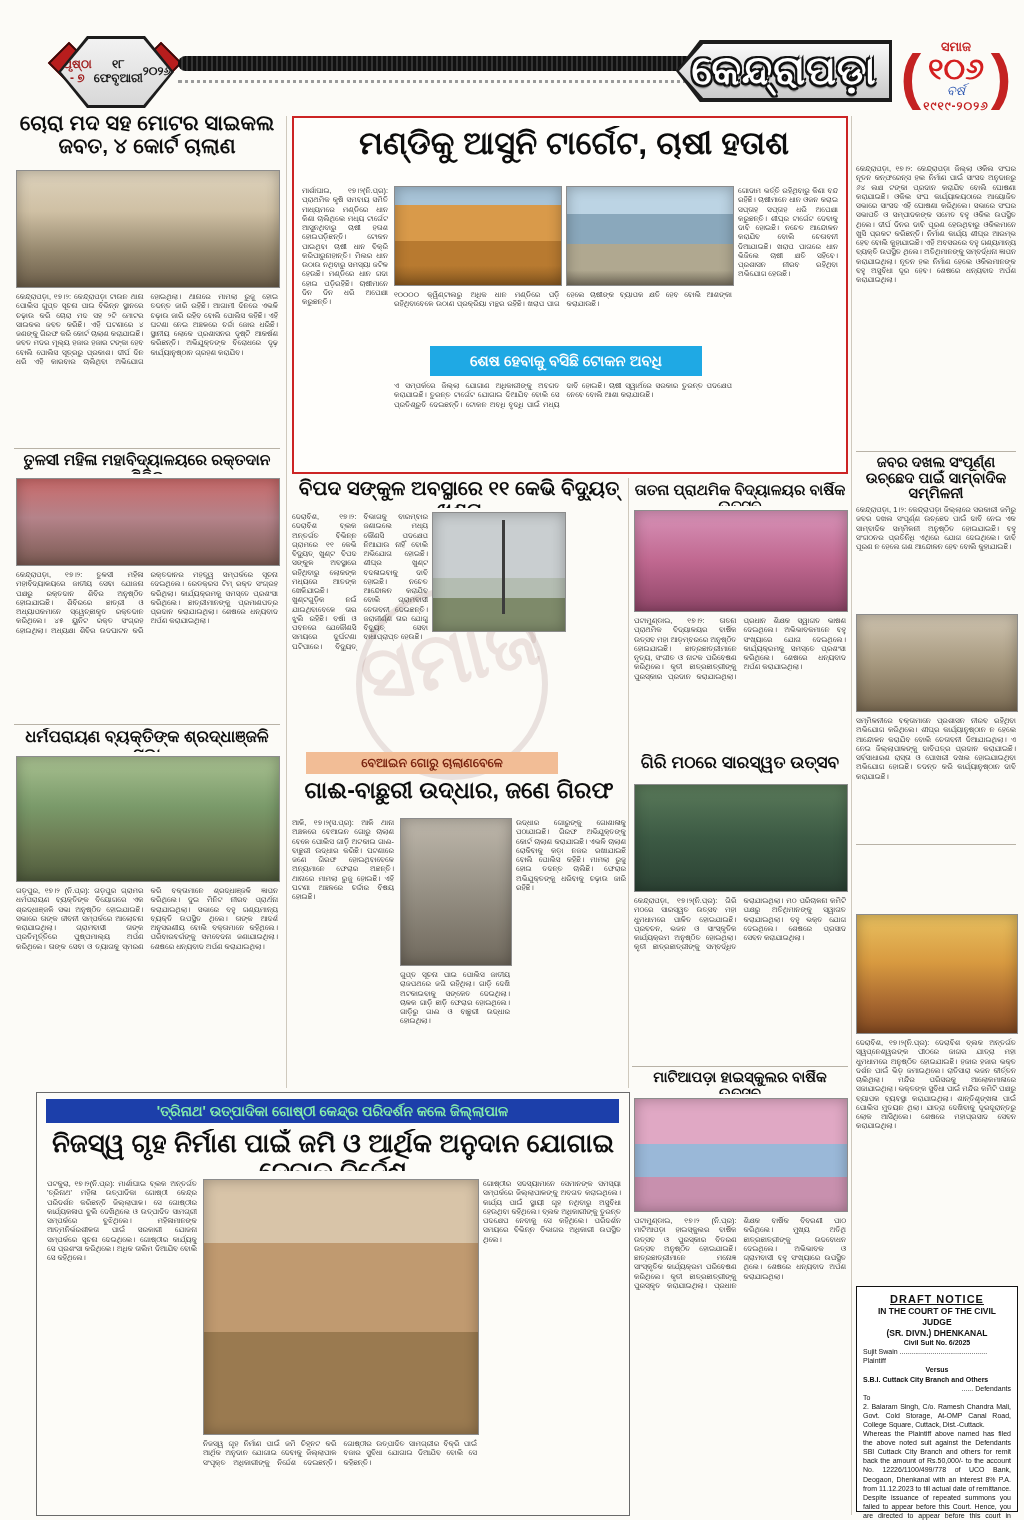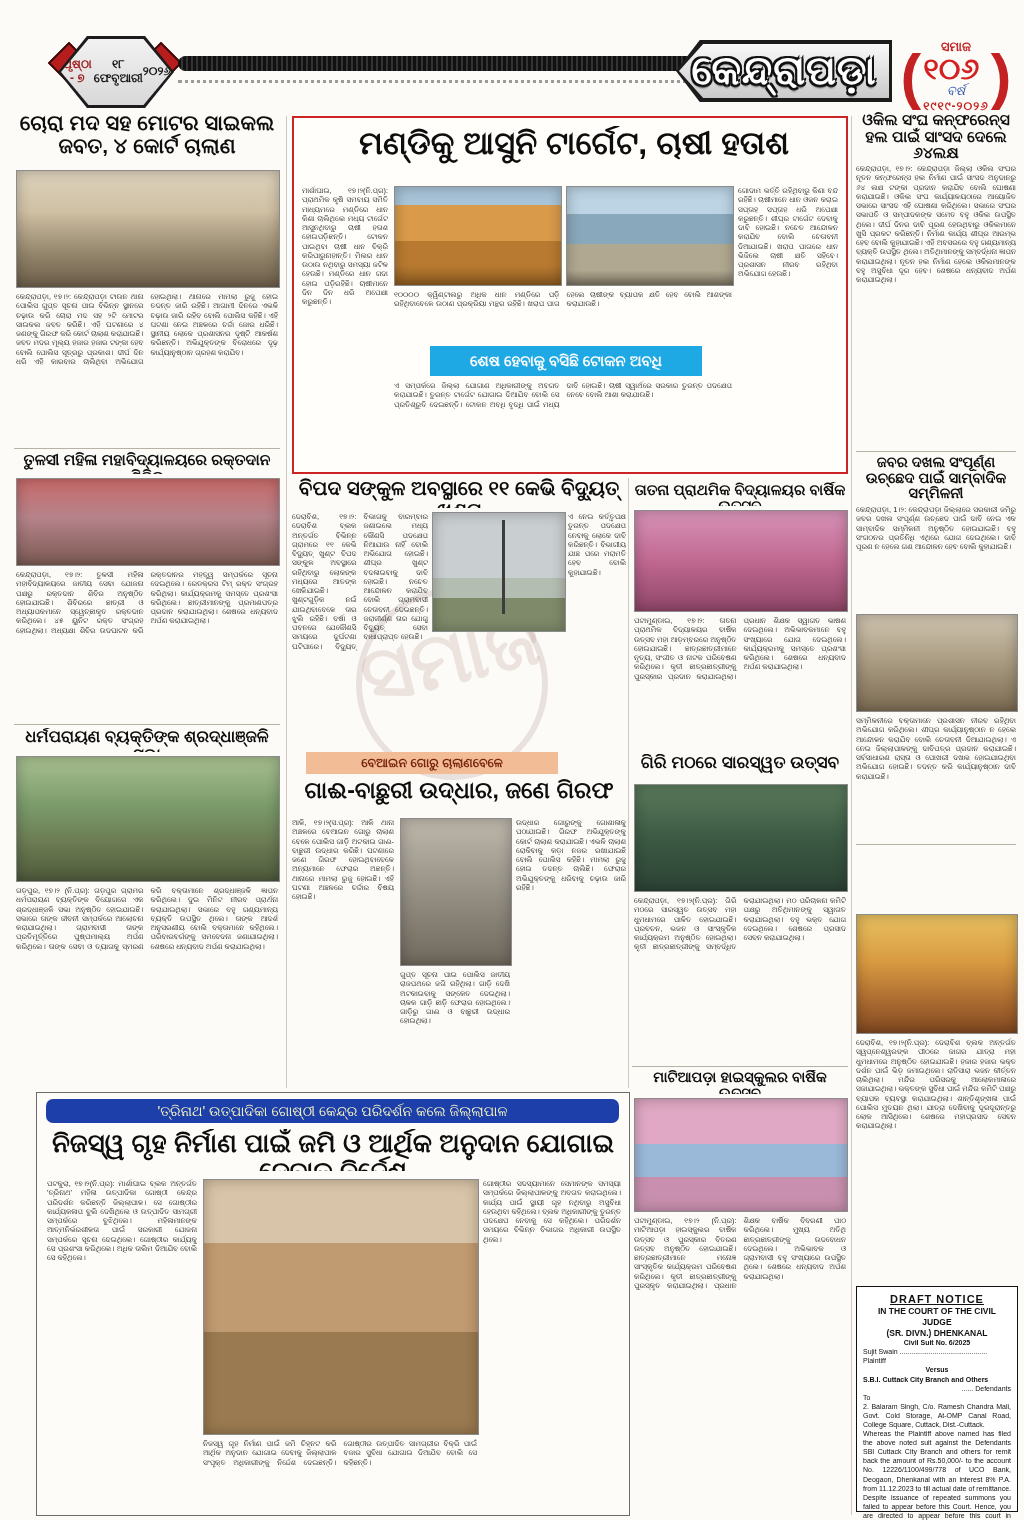--- a/index.html
+++ b/index.html
@@ -15,21 +15,21 @@
             align-items:center;justify-content:center;line-height:1.15;text-align:center;}
   .badge-l1{color:#a02020;font-weight:bold;font-size:12px;}
   .badge-l2{color:#151515;font-weight:bold;font-size:12px;}
   .mast-out{clip-path:polygon(0 50%,11% 0,100% 0,100% 100%,11% 100%);background:#1c1c1c;}
   .mast-in{clip-path:polygon(0 50%,11.5% 2%,100% 2%,100% 98%,11.5% 98%);background:linear-gradient(#fafafa,#c9c9c9);
            display:flex;align-items:center;justify-content:center;}
   .mast-txt{font-size:40px;font-weight:bold;color:#fff;letter-spacing:1px;
             text-shadow:-2px -2px 0 #111,2px -2px 0 #111,-2px 2px 0 #111,2px 2px 0 #111,0 3px 2px #111;}
   .logo-br{color:#c42222;font-size:62px;font-weight:bold;line-height:62px;}
   .logo-brand{color:#c42222;font-weight:bold;font-size:13px;text-align:center;}
-  .logo-num{color:#d42020;font-weight:bold;font-size:30px;line-height:28px;text-align:left;}
+  .logo-num{color:#d42020;font-weight:bold;font-size:30px;line-height:28px;text-align:center;}
   .logo-word{color:#2a55b0;font-style:italic;font-size:13px;text-align:center;}
   .logo-years{color:#c42222;font-size:12px;font-weight:bold;text-align:left;letter-spacing:1px;}
   
   .hl{font-weight:bold;color:#0d0d0d;text-align:center;line-height:1.08;overflow:hidden;}
   .bd{font-size:7.3px;line-height:1.27;text-align:justify;color:#222;overflow:hidden;word-break:break-word;}
   .c2{column-count:2;column-gap:7px;}
   
   .ph{border:1px solid #8c8c8c;box-shadow:inset 0 0 14px rgba(0,0,0,.28);}
   .ph-group{background:linear-gradient(180deg,#ddd2bc 0%,#cfc0a4 35%,#95876d 70%,#6b5d49 100%);}
   .ph-blood{background:linear-gradient(180deg,#c96a6a 0%,#b5838a 45%,#7a5a52 100%);}
@@ -44,22 +44,22 @@
   .ph-matia{background:linear-gradient(180deg,#e0a8c4 0 40%,#9ab8d8 40% 70%,#c890ae 70% 100%);}
   .ph-desk{background:linear-gradient(180deg,#cfc4b0 0%,#a89a80 50%,#7a6a52 100%);}
   .ph-jagara{background:linear-gradient(180deg,#e8c060 0%,#d89a40 40%,#a86830 75%,#804820 100%);}
   .ph-trinath{background:linear-gradient(180deg,#d8c4a8 0 25%,#c09a70 25% 60%,#9a7a50 60% 100%);}
   
   .mainbox{border:2px solid #cc2424;background:#fffefb;}
   .bluebox{background:#1fa9e4;color:#fff;font-weight:bold;font-size:15px;display:flex;
            align-items:center;justify-content:center;text-align:center;}
   .peachk{background:#f2bd96;color:#7a2410;font-weight:bold;font-size:12.5px;display:flex;
           align-items:center;justify-content:center;}
-  .bluek{background:#1c3faa;color:#fef9c3;font-weight:normal;font-size:14px;display:flex;
-         align-items:center;justify-content:center;border-radius:7px;}
+  .bluek{background:#1c3faa;color:#86efac;font-weight:bold;font-size:14px;display:flex;
+         align-items:center;justify-content:center;}
   .notebox{background:#fdf3d8;border:1px solid #c9b088;padding:4px;}
   .botbox{border:1.5px solid #6a6a6a;background:#fdfcf8;}
   .vr{width:1px;background:#cfc9bd;}
   .hr{height:1px;background:#b8b2a6;}
   
   .notice{border:1.5px solid #111;background:#fff;padding:5px 6px;font-size:7px;line-height:1.3;color:#111;}
   .n-title{font-weight:bold;font-size:11px;text-align:center;text-decoration:underline;letter-spacing:1px;}
   .n-court{font-weight:bold;font-size:8.5px;text-align:center;line-height:1.25;}
   .n-suit{font-size:7px;text-align:center;font-weight:bold;}
   .n-line{font-size:7px;}
@@ -135,21 +135,20 @@
     <div class="abs bluebox" style="left:136px;top:228px;width:272px;height:30px">ଶେଷ ହେବାକୁ ବସିଛି ଟୋକନ ଅବଧି</div>
     <div class="abs bd c2" style="left:100px;top:263px;width:338px;height:82px">ଏ ସମ୍ପର୍କରେ ଜିଲ୍ଲା ଯୋଗାଣ ଅଧିକାରୀଙ୍କୁ ଅବଗତ କରାଯାଇଛି। ତୁରନ୍ତ ଟାର୍ଗେଟ ଯୋଗାଇ ଦିଆଯିବ ବୋଲି ସେ ପ୍ରତିଶ୍ରୁତି ଦେଇଛନ୍ତି। ଟୋକନ ଅବଧି ବୃଦ୍ଧି ପାଇଁ ମଧ୍ୟ ଦାବି ହୋଇଛି। ଚାଷୀ ସ୍ୱାର୍ଥରେ ସରକାର ତୁରନ୍ତ ପଦକ୍ଷେପ ନେବେ ବୋଲି ଆଶା କରାଯାଉଛି।</div>
   </div>
 
   <div class="abs wm" style="left:300px;top:618px;width:300px">ସମାଜ</div>
   <div class="abs wm-ring" style="left:356px;top:588px;width:180px;height:180px"></div>
 
   <div class="abs hl" style="left:292px;top:478px;width:334px;height:30px;font-size:20px">ବିପଦ ସଙ୍କୁଳ ଅବସ୍ଥାରେ ୧୧ କେଭି ବିଦ୍ୟୁତ୍ ଖୁଣ୍ଟ</div>
   <div class="abs bd c2" style="left:292px;top:512px;width:136px;height:234px">ଦେରାବିଶ, ୧୭।୨: ଦେରାବିଶ ବ୍ଲକ ଅନ୍ତର୍ଗତ ବିଭିନ୍ନ ଗ୍ରାମରେ ୧୧ କେଭି ବିଦ୍ୟୁତ୍ ଖୁଣ୍ଟ ବିପଦ ସଙ୍କୁଳ ଅବସ୍ଥାରେ ରହିଥିବାରୁ ଲୋକଙ୍କ ମଧ୍ୟରେ ଆତଙ୍କ ଖେଳିଯାଇଛି। ଖୁଣ୍ଟଗୁଡ଼ିକ ନଇଁ ଯାଇଥିବାବେଳେ ତାର ଝୁଲି ରହିଛି। ବର୍ଷା ଓ ପବନରେ ଯେକୌଣସି ସମୟରେ ଦୁର୍ଘଟଣା ଘଟିପାରେ। ବିଦ୍ୟୁତ୍ ବିଭାଗକୁ ବାରମ୍ବାର ଜଣାଇଲେ ମଧ୍ୟ କୌଣସି ପଦକ୍ଷେପ ନିଆଯାଉ ନାହିଁ ବୋଲି ଅଭିଯୋଗ ହୋଇଛି। ଶୀଘ୍ର ଖୁଣ୍ଟ ବଦଳାଇବାକୁ ଦାବି ହୋଇଛି। ନଚେତ ଆନ୍ଦୋଳନ କରାଯିବ ବୋଲି ଗ୍ରାମବାସୀ ଚେତାବନୀ ଦେଇଛନ୍ତି। ଜରାଜୀର୍ଣ୍ଣ ତାର ଯୋଗୁ ବିଦ୍ୟୁତ୍ ସେବା ବାଧାପ୍ରାପ୍ତ ହେଉଛି।</div>
   <div class="abs ph ph-pole" style="left:432px;top:512px;width:132px;height:118px"></div>
-  <div class="abs bd" style="left:568px;top:512px;width:58px;height:118px">ଏ ନେଇ କର୍ତ୍ତୃପକ୍ଷ ତୁରନ୍ତ ପଦକ୍ଷେପ ନେବାକୁ ଲୋକେ ଦାବି କରିଛନ୍ତି। ବିଭାଗୀୟ ଯାଞ୍ଚ ପରେ ମରାମତି ହେବ ବୋଲି କୁହାଯାଇଛି।</div>
 
   <div class="abs hl" style="left:632px;top:482px;width:216px;height:24px;font-size:15px">ତାତନା ପ୍ରାଥମିକ ବିଦ୍ୟାଳୟର ବାର୍ଷିକ ଉତ୍ସବ</div>
   <div class="abs ph ph-schoolpink" style="left:634px;top:510px;width:212px;height:100px"></div>
   <div class="abs bd c2" style="left:634px;top:616px;width:212px;height:128px">ପଟାମୁଣ୍ଡାଇ, ୧୭।୨: ତାତନା ପ୍ରାଥମିକ ବିଦ୍ୟାଳୟର ବାର୍ଷିକ ଉତ୍ସବ ମହା ଆଡ଼ମ୍ବରରେ ଅନୁଷ୍ଠିତ ହୋଇଯାଇଛି। ଛାତ୍ରଛାତ୍ରୀମାନେ ନୃତ୍ୟ, ସଂଗୀତ ଓ ନାଟକ ପରିବେଷଣ କରିଥିଲେ। କୃତୀ ଛାତ୍ରଛାତ୍ରୀଙ୍କୁ ପୁରସ୍କାର ପ୍ରଦାନ କରାଯାଇଥିଲା। ପ୍ରଧାନ ଶିକ୍ଷକ ସ୍ୱାଗତ ଭାଷଣ ଦେଇଥିଲେ। ଅଭିଭାବକମାନେ ବହୁ ସଂଖ୍ୟାରେ ଯୋଗ ଦେଇଥିଲେ। କାର୍ଯ୍ୟକ୍ରମକୁ ସମସ୍ତେ ପ୍ରଶଂସା କରିଥିଲେ। ଶେଷରେ ଧନ୍ୟବାଦ ଅର୍ପଣ କରାଯାଇଥିଲା।</div>
 
   <div class="abs peachk" style="left:306px;top:752px;width:252px;height:22px">ବେଆଇନ ଗୋରୁ ଚାଲାଣବେଳେ</div>
   <div class="abs hl" style="left:292px;top:778px;width:334px;height:34px;font-size:23px">ଗାଈ-ବାଛୁରୀ ଉଦ୍ଧାର, ଜଣେ ଗିରଫ</div>
   <div class="abs bd" style="left:292px;top:818px;width:102px;height:272px">ଆଳି, ୧୭।୨(ସ.ପ୍ର): ଆଳି ଥାନା ଅଞ୍ଚଳରେ ବେଆଇନ ଗୋରୁ ଚାଲାଣ ବେଳେ ପୋଲିସ ଗାଡ଼ି ଅଟକାଇ ଗାଈ-ବାଛୁରୀ ଉଦ୍ଧାର କରିଛି। ଘଟଣାରେ ଜଣେ ଗିରଫ ହୋଇଥିବାବେଳେ ଅନ୍ୟମାନେ ଫେରାର ଅଛନ୍ତି। ଥାନାରେ ମାମଲା ରୁଜୁ ହୋଇଛି। ଏହି ଘଟଣା ଅଞ୍ଚଳରେ ଚର୍ଚ୍ଚାର ବିଷୟ ହୋଇଛି।</div>
   <div class="abs ph ph-police" style="left:400px;top:818px;width:110px;height:146px"></div>
   <div class="abs bd" style="left:400px;top:970px;width:110px;height:120px">ଗୁପ୍ତ ସୂଚନା ପାଇ ପୋଲିସ ଜାତୀୟ ରାଜପଥରେ ଜଗି ରହିଥିଲା। ଗାଡ଼ି ଦେଖି ଅଟକାଇବାକୁ ସଙ୍କେତ ଦେଇଥିଲା। ଚାଳକ ଗାଡ଼ି ଛାଡ଼ି ଫେରାର ହୋଇଥିଲେ। ଗାଡ଼ିରୁ ଗାଈ ଓ ବାଛୁରୀ ଉଦ୍ଧାର ହୋଇଥିଲା।</div>
@@ -157,21 +156,20 @@
 
   <div class="abs hl" style="left:632px;top:754px;width:216px;height:26px;font-size:17px">ଗିରି ମଠରେ ସାରସ୍ୱତ ଉତ୍ସବ</div>
   <div class="abs ph ph-giri" style="left:634px;top:784px;width:212px;height:106px"></div>
   <div class="abs bd c2" style="left:634px;top:896px;width:212px;height:168px">କେନ୍ଦ୍ରାପଡ଼ା, ୧୭।୨(ନି.ପ୍ର): ଗିରି ମଠରେ ସାରସ୍ୱତ ଉତ୍ସବ ମହା ଧୁମଧାମରେ ପାଳିତ ହୋଇଯାଇଛି। ପ୍ରବଚନ, ଭଜନ ଓ ସାଂସ୍କୃତିକ କାର୍ଯ୍ୟକ୍ରମ ଅନୁଷ୍ଠିତ ହୋଇଥିଲା। କୃତୀ ଛାତ୍ରଛାତ୍ରୀଙ୍କୁ ସମ୍ବର୍ଦ୍ଧିତ କରାଯାଇଥିଲା। ମଠ ପରିଚାଳନା କମିଟି ପକ୍ଷରୁ ଅତିଥିମାନଙ୍କୁ ସ୍ୱାଗତ କରାଯାଇଥିଲା। ବହୁ ଭକ୍ତ ଯୋଗ ଦେଇଥିଲେ। ଶେଷରେ ପ୍ରସାଦ ସେବନ କରାଯାଇଥିଲା।</div>
 
   <div class="abs hr" style="left:632px;top:1066px;width:216px"></div>
   <div class="abs hl" style="left:632px;top:1070px;width:216px;height:24px;font-size:14.5px">ମାଟିଆପଡ଼ା ହାଇସ୍କୁଲର ବାର୍ଷିକ ଉତ୍ସବ</div>
   <div class="abs ph ph-matia" style="left:634px;top:1098px;width:212px;height:112px"></div>
   <div class="abs bd c2" style="left:634px;top:1216px;width:212px;height:296px">ପଟାମୁଣ୍ଡାଇ, ୧୭।୨ (ନି.ପ୍ର): ମାଟିଆପଡ଼ା ହାଇସ୍କୁଲର ବାର୍ଷିକ ଉତ୍ସବ ଓ ପୁରସ୍କାର ବିତରଣ ଉତ୍ସବ ଅନୁଷ୍ଠିତ ହୋଇଯାଇଛି। ଛାତ୍ରଛାତ୍ରୀମାନେ ମନୋଜ୍ଞ ସାଂସ୍କୃତିକ କାର୍ଯ୍ୟକ୍ରମ ପରିବେଷଣ କରିଥିଲେ। କୃତୀ ଛାତ୍ରଛାତ୍ରୀଙ୍କୁ ପୁରସ୍କୃତ କରାଯାଇଥିଲା। ପ୍ରଧାନ ଶିକ୍ଷକ ବାର୍ଷିକ ବିବରଣୀ ପାଠ କରିଥିଲେ। ମୁଖ୍ୟ ଅତିଥି ଛାତ୍ରଛାତ୍ରୀଙ୍କୁ ଉଦବୋଧନ ଦେଇଥିଲେ। ଅଭିଭାବକ ଓ ଗ୍ରାମବାସୀ ବହୁ ସଂଖ୍ୟାରେ ଉପସ୍ଥିତ ଥିଲେ। ଶେଷରେ ଧନ୍ୟବାଦ ଅର୍ପଣ କରାଯାଇଥିଲା।</div>
 
-  <div class="abs hl" style="left:856px;top:112px;width:160px;height:48px;font-size:15.5px">ଓକିଲ ସଂଘ କନ୍ଫରେନ୍ସ ହଲ ପାଇଁ ସାଂସଦ ଦେଲେ ୬୪ଲକ୍ଷ</div>
   <div class="abs bd" style="left:856px;top:164px;width:160px;height:284px">କେନ୍ଦ୍ରାପଡ଼ା, ୧୭।୨: କେନ୍ଦ୍ରାପଡ଼ା ଜିଲ୍ଲା ଓକିଲ ସଂଘର ନୂତନ କନ୍ଫରେନ୍ସ ହଲ ନିର୍ମାଣ ପାଇଁ ସାଂସଦ ଅନୁଦାନରୁ ୬୪ ଲକ୍ଷ ଟଙ୍କା ପ୍ରଦାନ କରାଯିବ ବୋଲି ଘୋଷଣା କରାଯାଇଛି। ଓକିଲ ସଂଘ କାର୍ଯ୍ୟାଳୟଠାରେ ଆୟୋଜିତ ସଭାରେ ସାଂସଦ ଏହି ଘୋଷଣା କରିଥିଲେ। ସଭାରେ ସଂଘର ସଭାପତି ଓ ସମ୍ପାଦକଙ୍କ ସମେତ ବହୁ ଓକିଲ ଉପସ୍ଥିତ ଥିଲେ। ଦୀର୍ଘ ଦିନର ଦାବି ପୂରଣ ହେଉଥିବାରୁ ଓକିଲମାନେ ଖୁସି ପ୍ରକଟ କରିଛନ୍ତି। ନିର୍ମାଣ କାର୍ଯ୍ୟ ଶୀଘ୍ର ଆରମ୍ଭ ହେବ ବୋଲି କୁହାଯାଇଛି। ଏହି ଅବସରରେ ବହୁ ଗଣ୍ୟମାନ୍ୟ ବ୍ୟକ୍ତି ଉପସ୍ଥିତ ଥିଲେ। ଅତିଥିମାନଙ୍କୁ ସମ୍ବର୍ଦ୍ଧନା ଜ୍ଞାପନ କରାଯାଇଥିଲା। ନୂତନ ହଲ ନିର୍ମାଣ ହେଲେ ଓକିଲମାନଙ୍କ ବହୁ ଅସୁବିଧା ଦୂର ହେବ। ଶେଷରେ ଧନ୍ୟବାଦ ଅର୍ପଣ କରାଯାଇଥିଲା।</div>
 
   <div class="abs hr" style="left:856px;top:451px;width:160px"></div>
   <div class="abs hl" style="left:856px;top:455px;width:160px;height:46px;font-size:14.5px">ଜବର ଦଖଲ ସଂପୂର୍ଣ୍ଣ ଉଚ୍ଛେଦ ପାଇଁ ସାମ୍ବାଦିକ ସମ୍ମିଳନୀ</div>
   <div class="abs bd" style="left:856px;top:505px;width:160px;height:106px">କେନ୍ଦ୍ରାପଡ଼ା, 1।୨: କେନ୍ଦ୍ରାପଡ଼ା ଜିଲ୍ଲାରେ ସରକାରୀ ଜମିରୁ ଜବର ଦଖଲ ସଂପୂର୍ଣ୍ଣ ଉଚ୍ଛେଦ ପାଇଁ ଦାବି ନେଇ ଏକ ସାମ୍ବାଦିକ ସମ୍ମିଳନୀ ଅନୁଷ୍ଠିତ ହୋଇଯାଇଛି। ବହୁ ସଂଗଠନର ପ୍ରତିନିଧି ଏଥିରେ ଯୋଗ ଦେଇଥିଲେ। ଦାବି ପୂରଣ ନ ହେଲେ ଗଣ ଆନ୍ଦୋଳନ ହେବ ବୋଲି କୁହାଯାଇଛି।</div>
   <div class="abs ph ph-desk" style="left:856px;top:614px;width:160px;height:96px"></div>
   <div class="abs bd" style="left:856px;top:716px;width:160px;height:126px">ସମ୍ମିଳନୀରେ ବକ୍ତାମାନେ ପ୍ରଶାସନ ନୀରବ ରହିଥିବା ଅଭିଯୋଗ କରିଥିଲେ। ଶୀଘ୍ର କାର୍ଯ୍ୟାନୁଷ୍ଠାନ ନ ହେଲେ ଆନ୍ଦୋଳନ କରାଯିବ ବୋଲି ଚେତାବନୀ ଦିଆଯାଇଥିଲା। ଏ ନେଇ ଜିଲ୍ଲାପାଳଙ୍କୁ ଦାବିପତ୍ର ପ୍ରଦାନ କରାଯାଇଛି। ସର୍ବସାଧାରଣ ରାସ୍ତା ଓ ପୋଖରୀ ଦଖଲ ହୋଇଯାଇଥିବା ଅଭିଯୋଗ ହୋଇଛି। ତଦନ୍ତ କରି କାର୍ଯ୍ୟାନୁଷ୍ଠାନ ଦାବି କରାଯାଇଛି।</div>
 
   <div class="abs hr" style="left:856px;top:844px;width:160px"></div>
   <div class="abs ph ph-jagara" style="left:856px;top:914px;width:160px;height:118px"></div>

